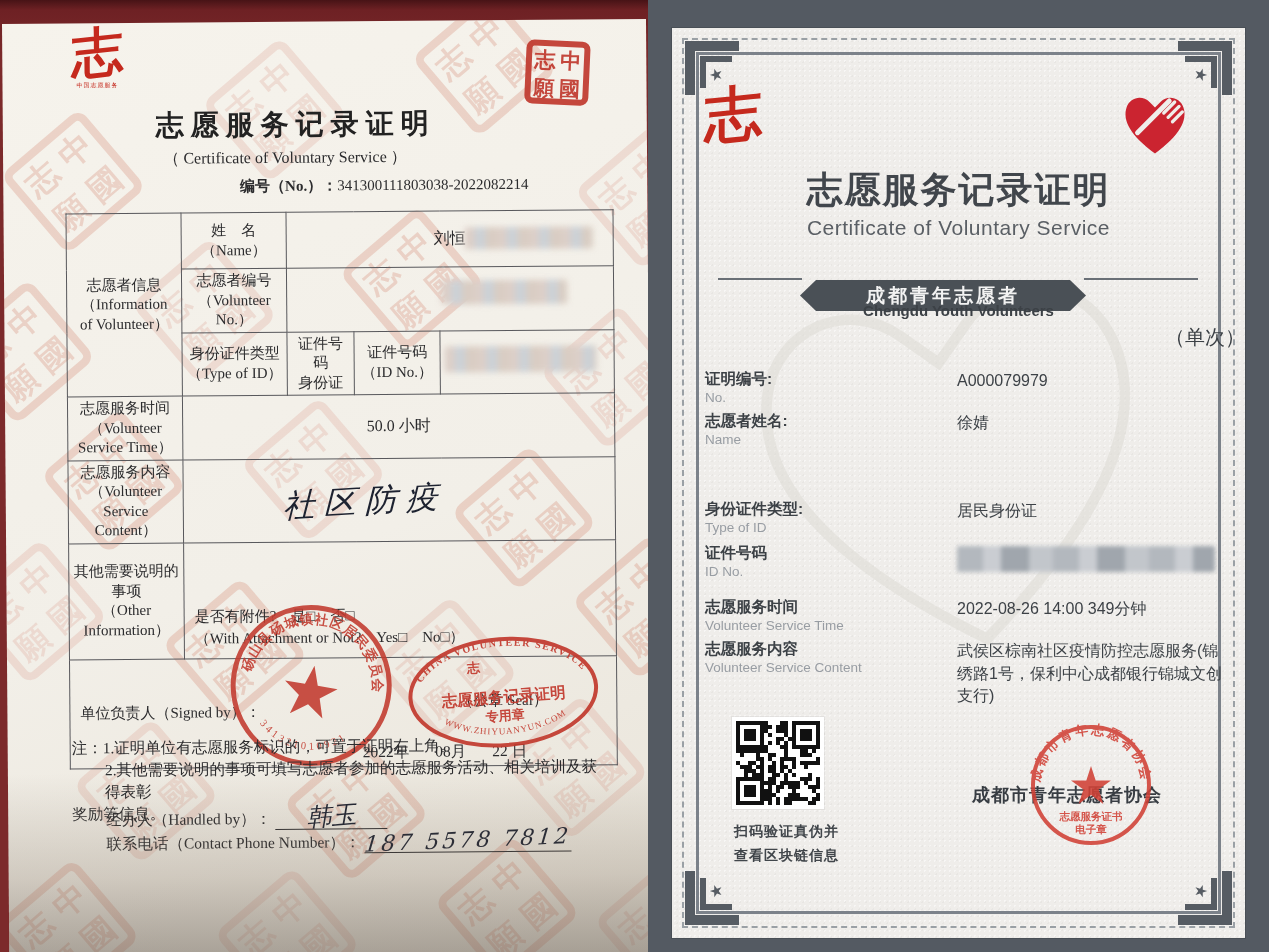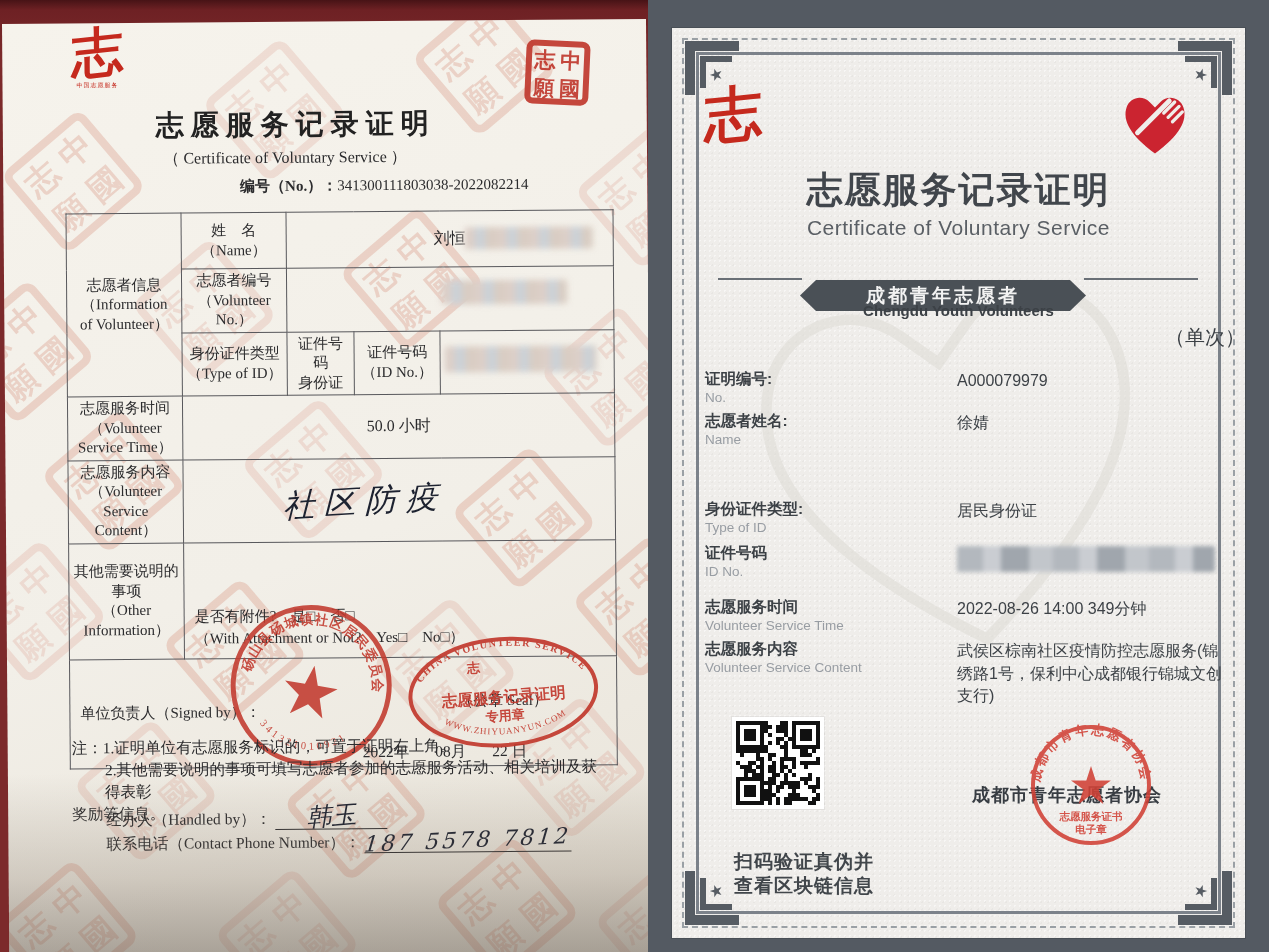--- a/index.html
+++ b/index.html
@@ -105,21 +105,21 @@
   .r-lab{width:252px;flex:0 0 252px;}
   .r-lab .cn{font-size:15.5px;font-weight:bold;color:#3c4146;line-height:1.2;}
   .r-lab .en{font-size:13.5px;color:#989da3;line-height:1.3;}
   .r-val{flex:1;font-size:16px;color:#3d4247;line-height:1.42;}
   .blur-strip-r{width:258px;height:26px;margin-top:2px;border-radius:2px;
     background:repeating-linear-gradient(90deg,#b3b8be 0 26px,#cacdd2 26px 44px,#a0a6ad 44px 72px,#c2c6cb 72px 96px);
     filter:blur(2px);}
 
   .qr-block{position:absolute;left:60px;top:689px;width:92px;height:92px;background:#fff;padding:0;box-shadow:0 0 0 1px rgba(0,0,0,.05);}
   .qr-block svg{display:block;margin:4px;}
-  .qr-cap{position:absolute;left:62px;font-size:19px;color:#41464b;letter-spacing:1px;font-weight:bold;margin-top:26px;}
+  .qr-cap{position:absolute;left:62px;font-size:14px;color:#41464b;letter-spacing:1px;font-weight:bold;}
   .qr-cap.c1{top:795px;}
   .qr-cap.c2{top:819px;}
 
   .org-name{position:absolute;left:300px;top:755px;font-size:18px;font-weight:bold;color:#383d43;letter-spacing:1px;white-space:nowrap;}
 </style>
 </head>
 <body>
 
 <div class="stage">
 

